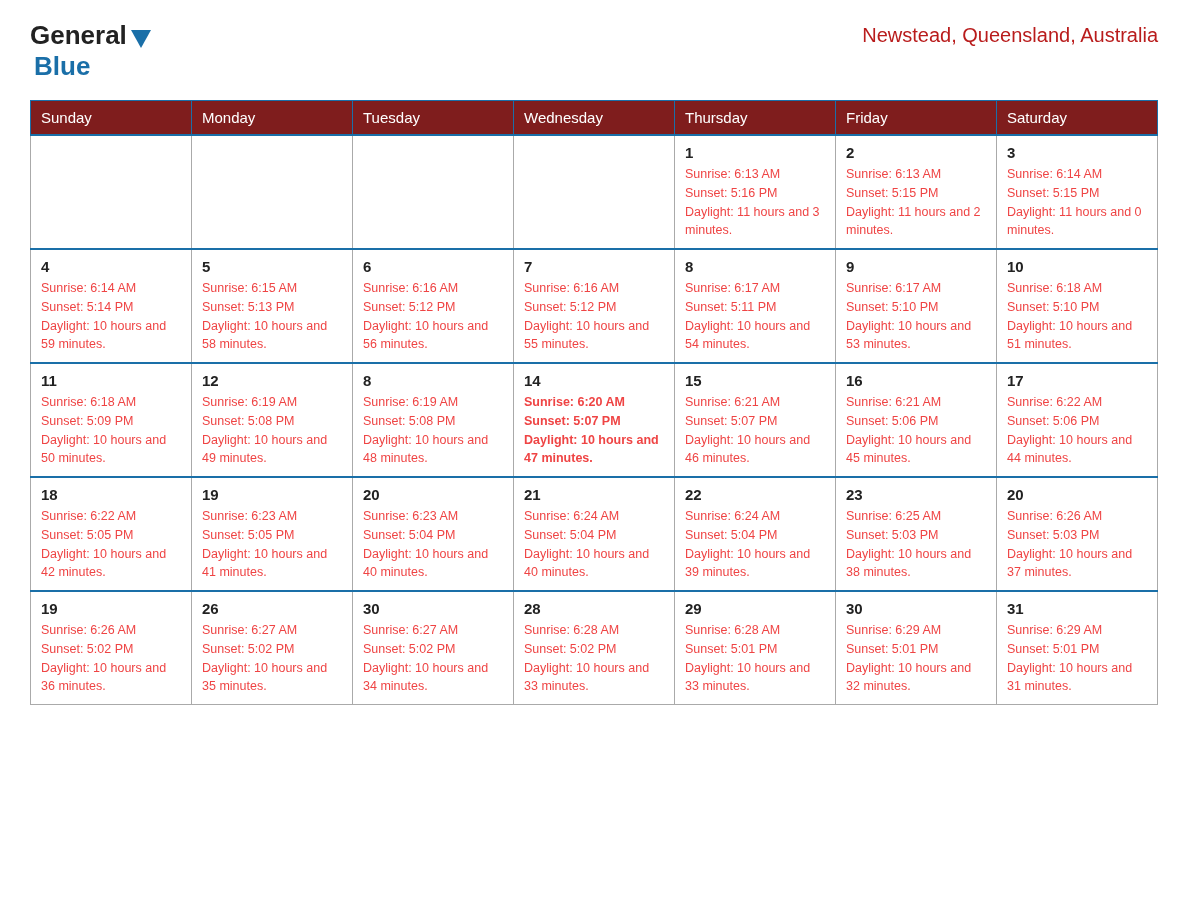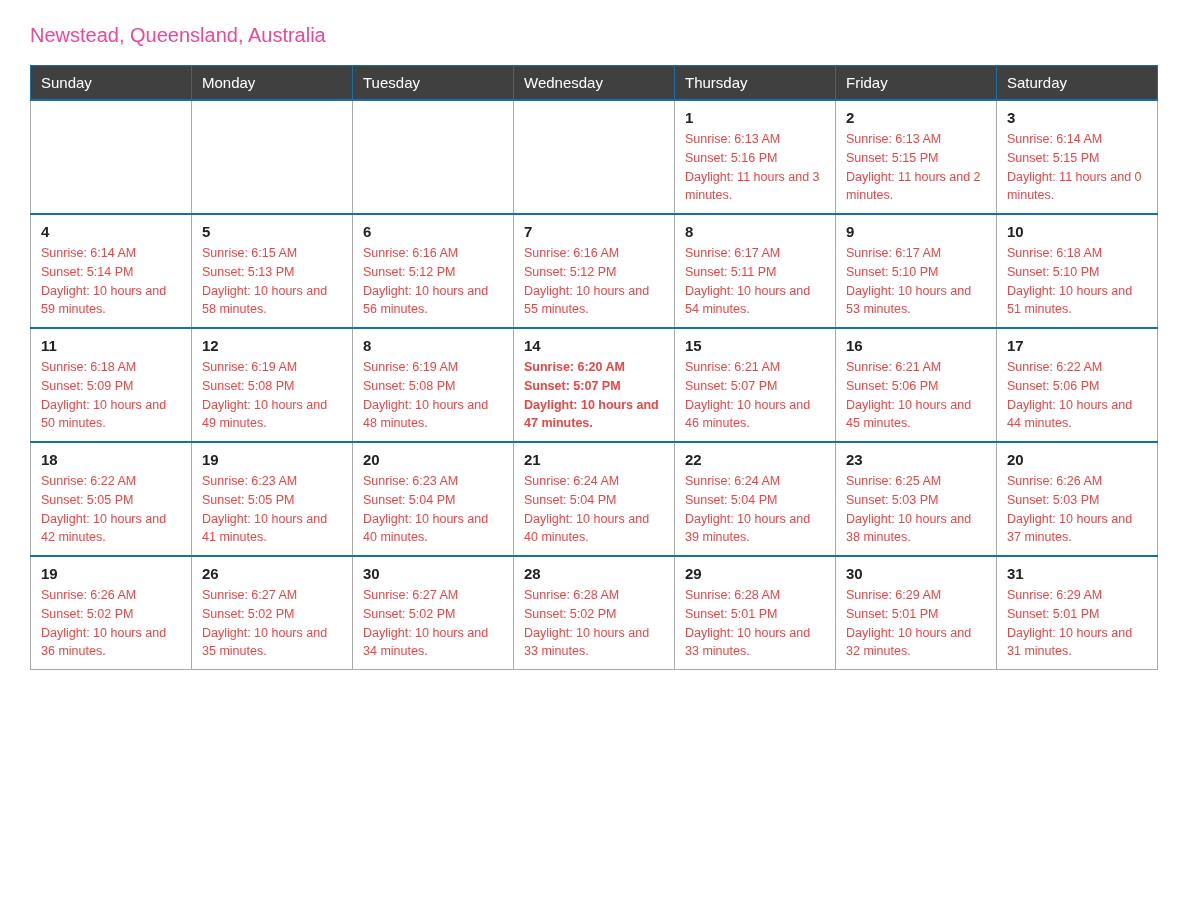--- a/index.html
+++ b/index.html
@@ -51,30 +51,30 @@
       text-align: right;
     }
     .month-title {
       font-size: 52px;
       font-weight: normal;
       color: #222;
       line-height: 1.1;
     }
     .location-title {
       font-size: 20px;
-      color: #ec4899;
+      color: #b91c1c;
       margin-top: 4px;
     }
     .calendar {
       width: 100%;
       border-collapse: collapse;
       border: 1px solid #888;
     }
     .calendar th {
-      background: #404040;
+      background: #7f1d1d;
       color: #fff;
       font-size: 15px;
       font-weight: normal;
       padding: 8px 10px;
       text-align: left;
       border: 1px solid #1a6fa8;
     }
     .calendar td {
       vertical-align: top;
       padding: 8px 10px;
@@ -106,20 +106,27 @@
       border-top: 1px solid #1a6fa8;
     }
     .week-row td {
       border-top: 2px solid #1a6fa8;
     }
   </style>
 </head>
 <body>
 
 <div class="header">
+  <div class="logo">
+    <div class="logo-top">
+      <span class="logo-general">General</span>
+      <div class="logo-triangle"></div>
+    </div>
+    <span class="logo-blue">Blue</span>
+  </div>
   <div class="title-block">
     <div class="location-title">Newstead, Queensland, Australia</div>
   </div>
 </div>
 
 <table class="calendar">
   <thead>
     <tr>
     <th>Sunday</th>
         <th>Monday</th>

